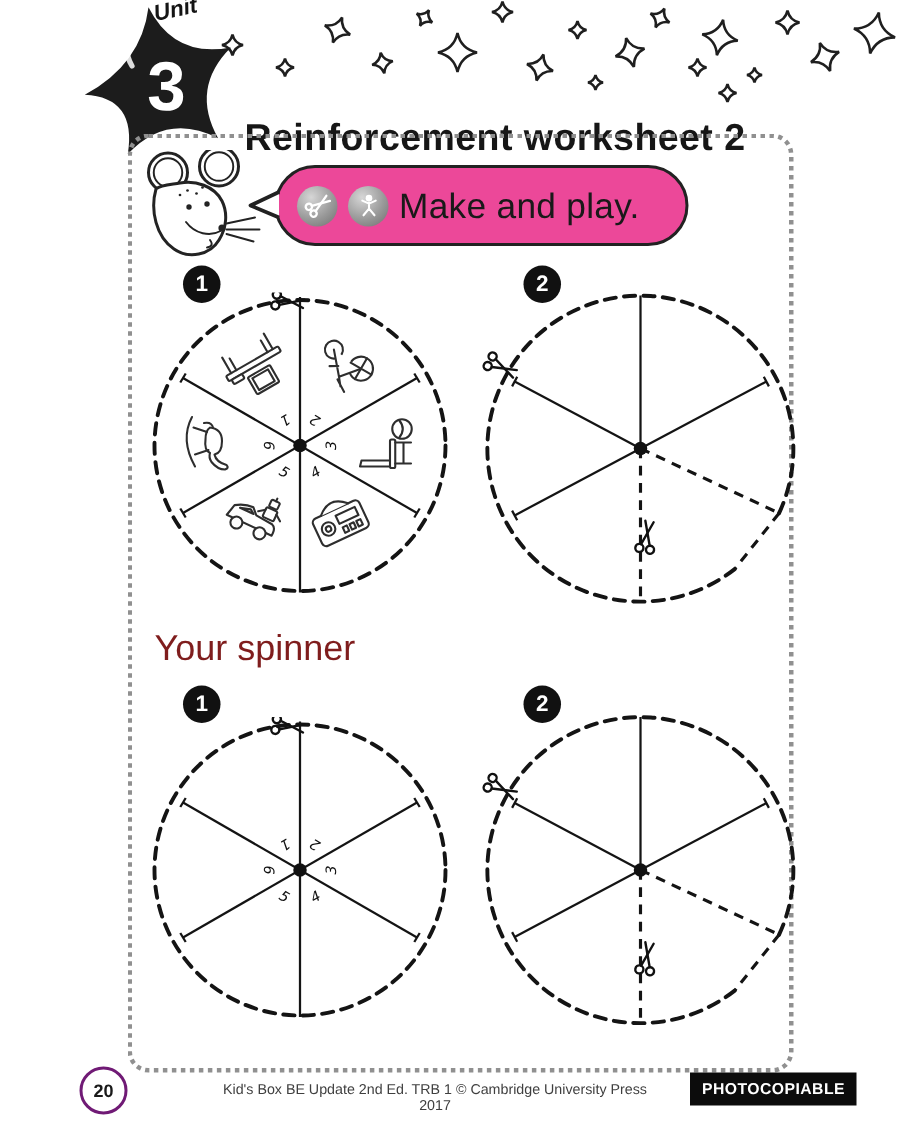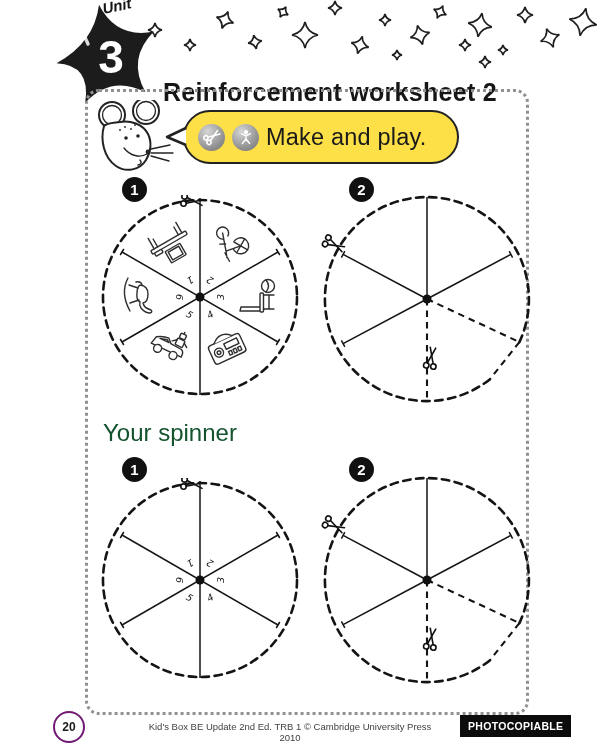--- a/index.html
+++ b/index.html
@@ -12,42 +12,42 @@
   .page-title{position:absolute;left:163px;top:47px;font-size:25px;font-weight:800;
               letter-spacing:.3px;color:#161616;white-space:nowrap;margin-top:31px;}
   
   .frame{position:absolute;left:85px;top:89px;width:438px;height:620px;
          border:3px dotted #909090;border-radius:14px;}
   
   .mouse-svg{position:absolute;left:90px;top:100px;}
   .mline{fill:#fff;stroke:#232323;stroke-width:2px;stroke-linecap:round;stroke-linejoin:round;}
   .mthin{fill:none;stroke:#232323;stroke-width:1.3px;stroke-linecap:round;}
   .mfill{fill:#232323;stroke:none;}
-  .bubble{position:absolute;left:183px;top:110px;width:276px;height:54px;background:#fde047;
+  .bubble{position:absolute;left:183px;top:110px;width:276px;height:54px;background:#ec4899;
           border:2.5px solid #222;border-radius:27px;display:flex;align-items:center;
           padding-left:13px;box-sizing:border-box;gap:7px;}
   .bubble-tail{position:absolute;left:165px;top:126px;z-index:2;}
   .instr-text{font-size:23.5px;color:#191919;letter-spacing:.2px;}
   .icon-circle{width:27px;height:27px;border-radius:50%;flex:0 0 auto;
      background:radial-gradient(circle at 35% 28%,#d6d6d6,#9a9a9a 55%,#6e6e6e 100%);
      display:flex;align-items:center;justify-content:center;}
   .wht{stroke:#fff;fill:none;stroke-width:1.7px;stroke-linecap:round;}
   
   .badge{position:absolute;width:25px;height:25px;border-radius:50%;background:#111;color:#fff;
          font-weight:bold;font-size:15px;display:flex;align-items:center;justify-content:center;}
   
   .sp{position:absolute;}
   .s-dash{fill:none;stroke:#141414;stroke-width:2.6px;stroke-dasharray:7.5 5.5;stroke-linecap:round;}
   .s-line{fill:none;stroke:#141414;stroke-width:1.5px;}
   .s-dl{fill:none;stroke:#141414;stroke-width:2.1px;stroke-dasharray:6.5 5;}
   .s-num{font:italic 9.5px "DejaVu Sans",sans-serif;fill:#111;text-anchor:middle;}
   .scis{fill:none;stroke:#111;stroke-width:1.6px;stroke-linecap:round;}
   .toy{fill:#fff;stroke:#2e2e2e;stroke-width:1.4px;stroke-linejoin:round;stroke-linecap:round;}
   .dot{fill:#111;}
-  .your-spinner{position:absolute;left:103px;top:419px;font-size:24px;font-weight:500;color:#14532d;text-align:right;}
+  .your-spinner{position:absolute;left:103px;top:419px;font-size:24px;font-weight:500;color:#7f1d1d;text-align:right;}
   
   .page-num{position:absolute;left:53px;top:711px;width:32px;height:32px;border:2px solid #701a75;
             border-radius:50%;display:flex;align-items:center;justify-content:center;
             font-size:12px;font-weight:bold;box-sizing:border-box;}
   .credit{position:absolute;left:140px;top:721px;width:300px;text-align:center;font-size:9.5px;color:#3f3f3f;}
   .photocopiable{position:absolute;left:460px;top:715px;background:#0c0c0c;color:#fff;
             font-size:10.5px;font-weight:bold;padding:5px 8px;letter-spacing:.3px;}
 </style>
 </head>
 <body>
@@ -258,16 +258,16 @@
     <line class="s-line" x1="22.4" y1="149.4" x2="25.8" y2="155.8"></line>
     <line class="s-dl" x1="108" y1="108" x2="200.4" y2="151.1"></line>
     <line class="s-dl" x1="200.4" y1="151.1" x2="170.8" y2="188.4"></line>
     <line class="s-dl" x1="108" y1="108" x2="108" y2="208"></line>
     <circle class="dot" cx="108" cy="108" r="4.5"></circle>
     <use href="#g-scis" class="scis" transform="translate(14,53) rotate(27)"></use>
     <use href="#g-scis" class="scis" transform="translate(112,168) rotate(-80)"></use>
   </svg>
 
   <div class="page-num">20</div>
-  <div class="credit">Kid's Box BE Update 2nd Ed. TRB 1 © Cambridge University Press 2010</div>
+  <div class="credit">Kid's Box BE Update 2nd Ed. TRB 1 © Cambridge University Press 2017</div>
   <div class="photocopiable">PHOTOCOPIABLE</div>
 
 </div>
 
 </body></html>

